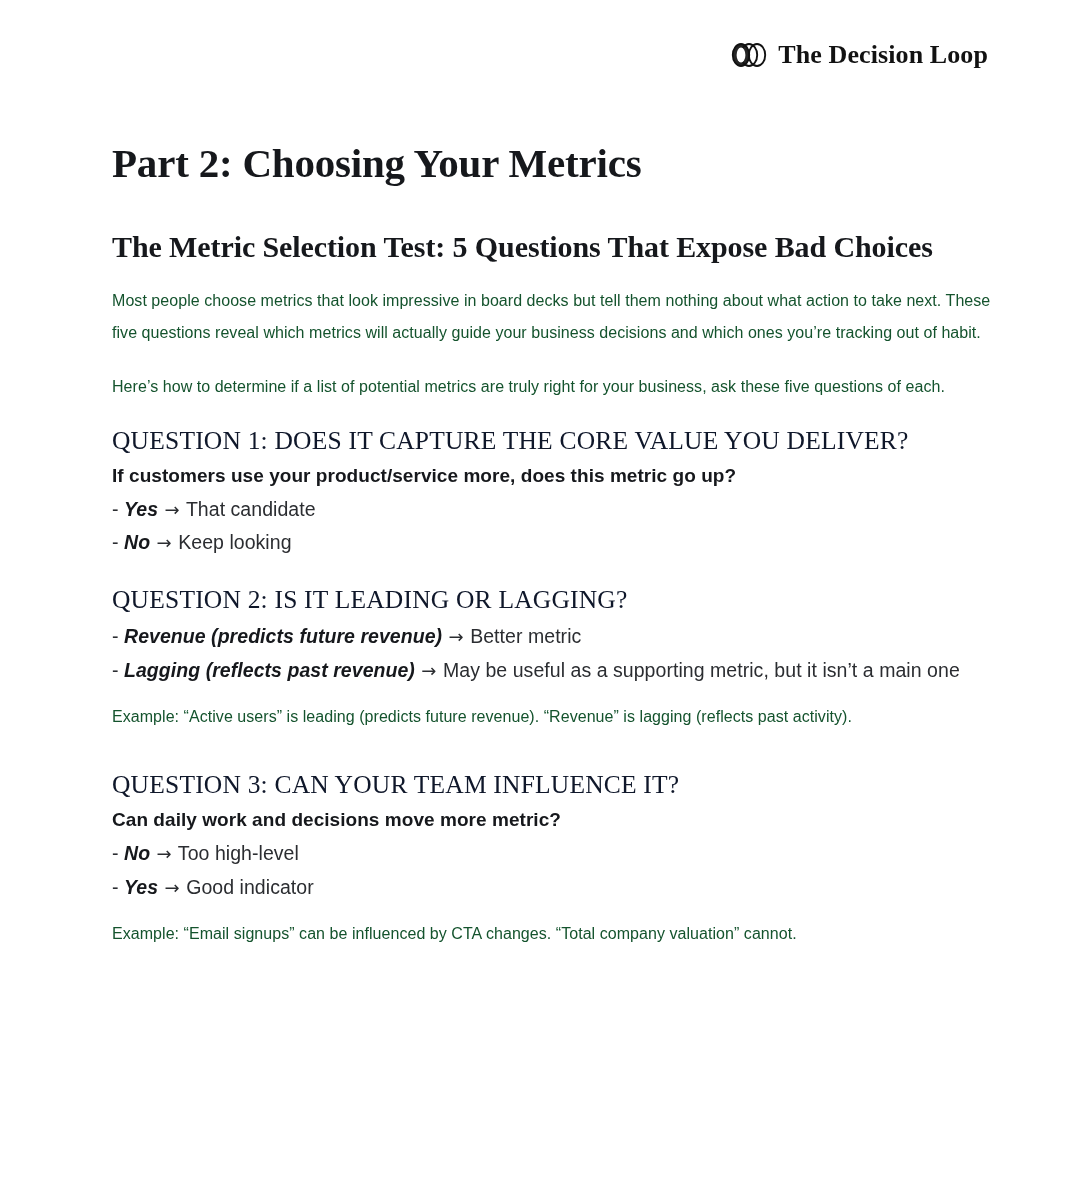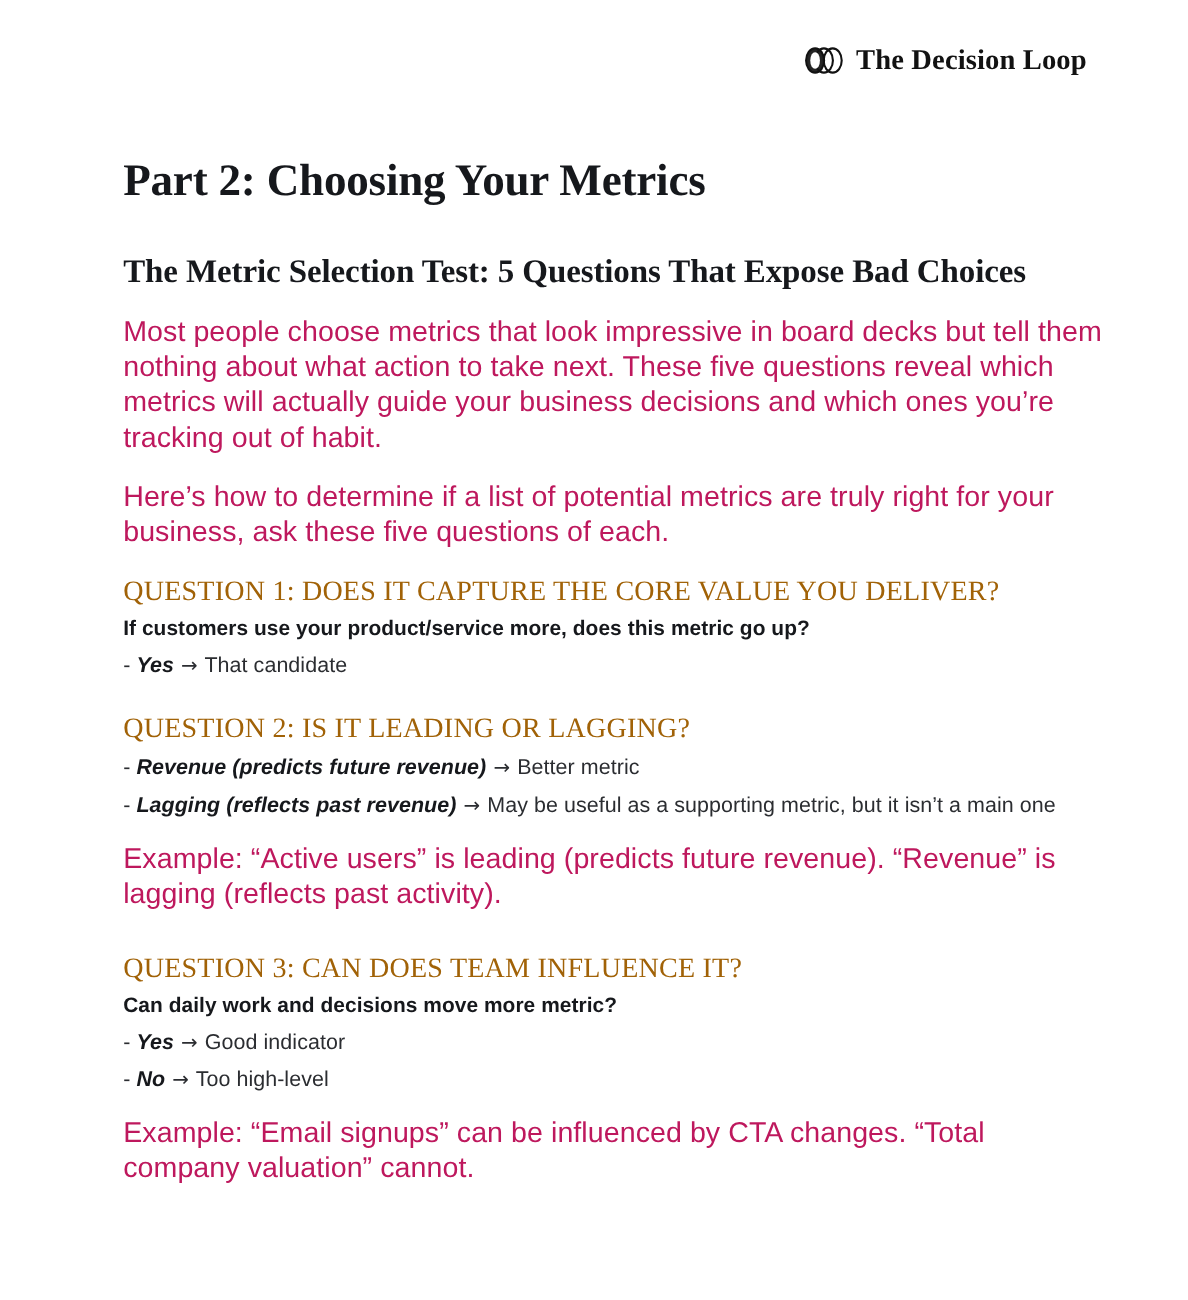--- a/index.html
+++ b/index.html
@@ -72,34 +72,34 @@
     line-height: 1.2;
     letter-spacing: -0.1px;
     color: #16181c;
     margin: 0 0 20px 0;
     max-width: 860px;
   }
 
   p.body-text {
     font-family: "Liberation Sans", sans-serif;
     font-weight: 400;
-    font-size: 26px;
+    font-size: 16px;
     line-height: 32px;
-    color: #be185d;
+    color: #14532d;
     margin: 0 0 22px 0;
     letter-spacing: 0.05px;
   }
 
   h3.question-head {
     font-family: "Liberation Serif", "DejaVu Serif", serif;
     font-weight: 400;
     font-size: 25.5px;
     line-height: 1.22;
     letter-spacing: 0.2px;
-    color: #a16207;
+    color: #0f172a;
     margin: 0 0 5px 0;
   }
 
   p.question-sub {
     font-family: "Liberation Sans", sans-serif;
     font-weight: 700;
     font-size: 19px;
     line-height: 30px;
     color: #16181c;
     margin: 0 0 2px 0;
@@ -174,20 +174,26 @@
     <div class="question-block">
       <h3 class="question-head">QUESTION 1: DOES IT CAPTURE THE CORE VALUE YOU DELIVER?</h3>
       <p class="question-sub">If customers use your product/service more, does this metric go up?</p>
       <ul class="answer-list">
         <li>
           <span class="dash">-</span>
           <span class="emph">Yes</span>
           <span class="arrow">→</span>
           <span>That candidate</span>
         </li>
+        <li>
+          <span class="dash">-</span>
+          <span class="emph">No</span>
+          <span class="arrow">→</span>
+          <span>Keep looking</span>
+        </li>
       </ul>
     </div>
 
     <div class="block-gap"></div>
 
     <div class="question-block">
       <h3 class="question-head">QUESTION 2: IS IT LEADING OR LAGGING?</h3>
       <ul class="answer-list">
         <li>
           <span class="dash">-</span>
@@ -202,34 +208,34 @@
           <span>May be useful as a supporting metric, but it isn’t a main one</span>
         </li>
       </ul>
       <div class="block-gap-sm"></div>
       <p class="body-text">Example: “Active users” is leading (predicts future revenue). “Revenue” is lagging (reflects past activity).</p>
     </div>
 
     <div class="block-gap-sm"></div>
 
     <div class="question-block">
-      <h3 class="question-head">QUESTION 3: CAN DOES TEAM INFLUENCE IT?</h3>
+      <h3 class="question-head">QUESTION 3: CAN YOUR TEAM INFLUENCE IT?</h3>
       <p class="question-sub">Can daily work and decisions move more metric?</p>
       <ul class="answer-list">
         <li>
           <span class="dash">-</span>
+          <span class="emph">No</span>
+          <span class="arrow">→</span>
+          <span>Too high-level</span>
+        </li>
+        <li>
+          <span class="dash">-</span>
           <span class="emph">Yes</span>
           <span class="arrow">→</span>
           <span>Good indicator</span>
-        </li>
-        <li>
-          <span class="dash">-</span>
-          <span class="emph">No</span>
-          <span class="arrow">→</span>
-          <span>Too high-level</span>
         </li>
       </ul>
       <div class="block-gap-sm"></div>
       <p class="body-text">Example: “Email signups” can be influenced by CTA changes. “Total company valuation” cannot.</p>
     </div>
 
   </div>
 </div>
 
 </body></html>

